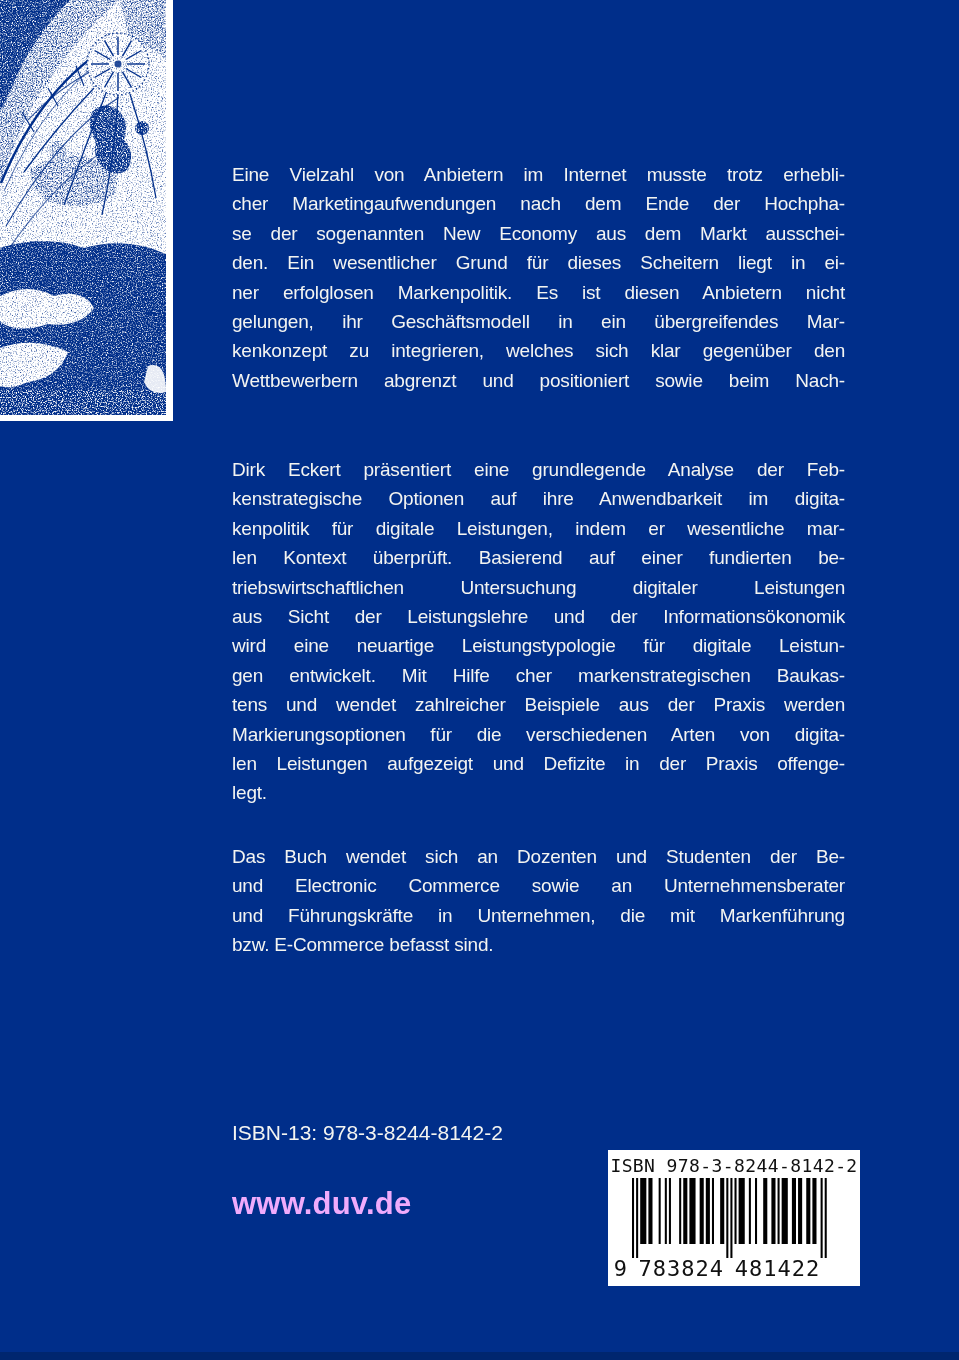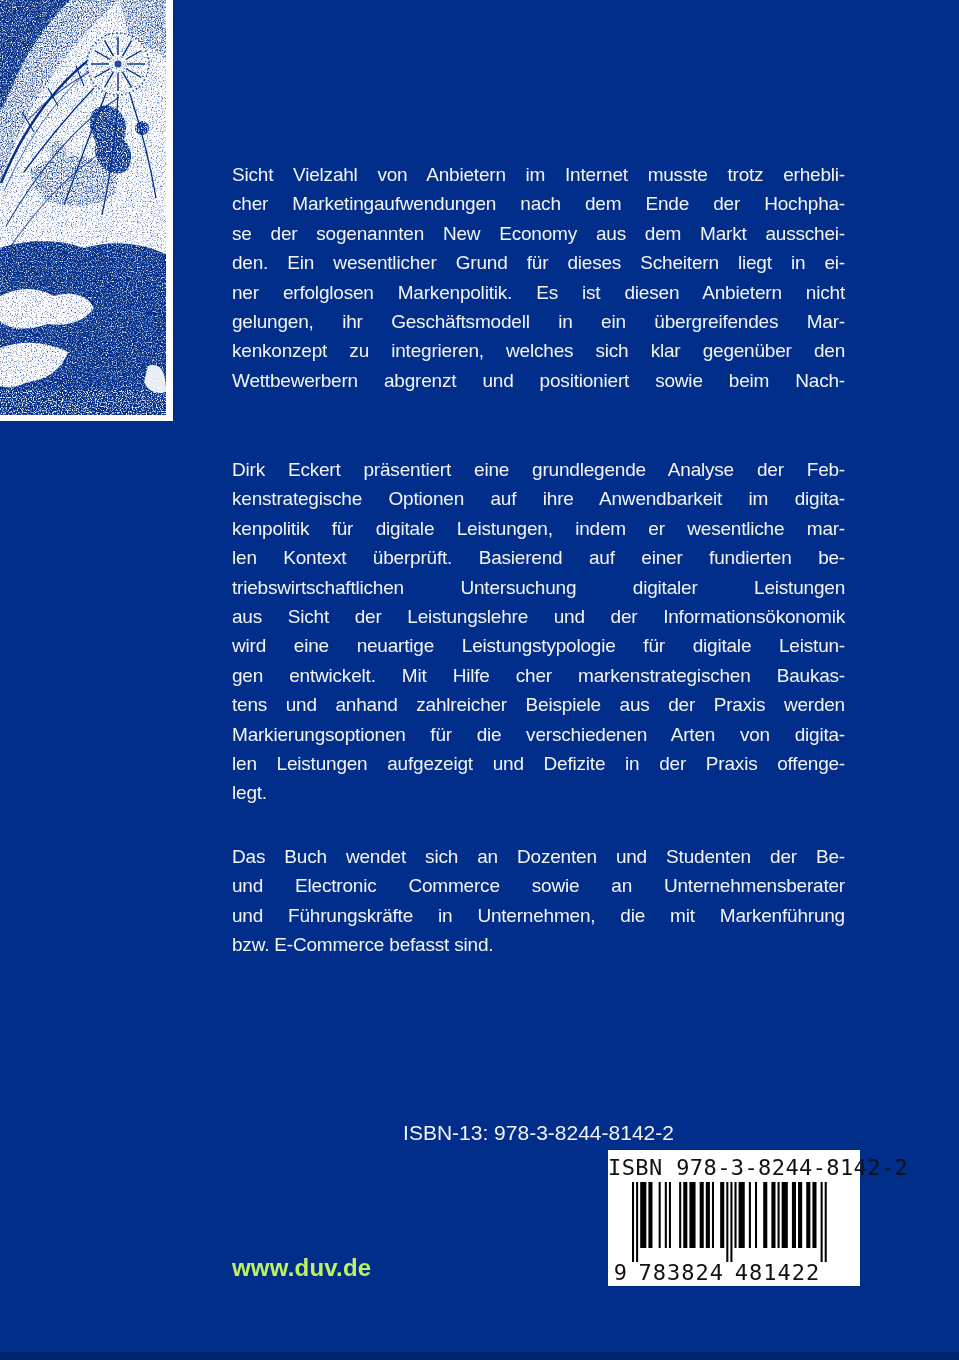--- a/index.html
+++ b/index.html
@@ -14,36 +14,36 @@
   }
   .globe-block svg{display:block;}
   .blurb-para{
     position:absolute;left:232px;width:613px;
     color:#f3f4f1;font-size:19px;line-height:29.4px;letter-spacing:-0.2px;
   }
   .p1{top:160px}.p2{top:455px}.p3{top:842px}
   .line{text-align:justify;text-align-last:justify;-moz-text-align-last:justify;}
   .line.last{text-align-last:left;-moz-text-align-last:left;}
   .isbn-label{
-    position:absolute;top:1121px;left:232px;width:613px;text-align:center;
+    position:absolute;top:1121px;left:232px;width:613px;text-align:left;
     color:#f3f4f1;font-size:21px;letter-spacing:0;
   }
   .barcode-box{
     position:absolute;left:608px;top:1150px;width:252px;height:136px;
     background:#ffffff;
   }
   .bc-title{
     margin-top:5px;text-align:center;white-space:nowrap;
     font-family:"DejaVu Sans Mono","Liberation Mono",monospace;
-    font-size:22px;letter-spacing:0.4px;color:#111;
+    font-size:18px;letter-spacing:0.4px;color:#111;
   }
   .bc-svg{display:block;margin-top:2px;}
   .site{
-    position:absolute;left:232px;top:1254px;
-    color:#bef264;font-size:24px;font-weight:bold;letter-spacing:0.2px;
+    position:absolute;left:232px;top:1186px;
+    color:#f0abfc;font-size:31px;font-weight:bold;letter-spacing:0.2px;
   }
   .bottom-strip{
     position:absolute;left:0;bottom:0;width:100%;height:8px;background:#00266f;
   }
 </style>
 </head>
 <body>
 
 <div>
 
@@ -133,39 +133,39 @@
       <path d="M0,296 Q28,282 54,296 Q82,288 94,308 Q80,328 48,324 Q18,334 0,322 Z" fill="#ffffff"></path>
       <path d="M0,296 Q28,282 54,296 Q82,288 94,308 Q80,328 48,324 Q18,334 0,322 Z" fill="#000" filter="url(#stipLight)"></path>
       <path d="M0,348 Q34,336 68,352 Q58,378 28,382 Q10,390 0,386 Z" fill="#ffffff"></path>
       <path d="M0,348 Q34,336 68,352 Q58,378 28,382 Q10,390 0,386 Z" fill="#000" filter="url(#stipLight)"></path>
       <path d="M148,366 Q166,360 166,392 Q150,396 144,382 Z" fill="#ffffff" opacity="0.9"></path>
       <rect x="0" y="390" width="166" height="25" fill="#000" filter="url(#stipWhite)"></rect>
     </svg>
   </div>
 
   <div class="blurb-para p1">
-      <div class="line">Sicht Vielzahl von Anbietern im Internet musste trotz erhebli-</div>
+      <div class="line">Eine Vielzahl von Anbietern im Internet musste trotz erhebli-</div>
       <div class="line">cher Marketingaufwendungen nach dem Ende der Hochpha-</div>
       <div class="line">se der sogenannten New Economy aus dem Markt ausschei-</div>
       <div class="line">den. Ein wesentlicher Grund für dieses Scheitern liegt in ei-</div>
       <div class="line">ner erfolglosen Markenpolitik. Es ist diesen Anbietern nicht</div>
       <div class="line">gelungen, ihr Geschäftsmodell in ein übergreifendes Mar-</div>
       <div class="line">kenkonzept zu integrieren, welches sich klar gegenüber den</div>
       <div class="line">Wettbewerbern abgrenzt und positioniert sowie beim Nach-</div>
     </div>
   <div class="blurb-para p2">
       <div class="line">Dirk Eckert präsentiert eine grundlegende Analyse der Feb-</div>
       <div class="line">kenstrategische Optionen auf ihre Anwendbarkeit im digita-</div>
       <div class="line">kenpolitik für digitale Leistungen, indem er wesentliche mar-</div>
       <div class="line">len Kontext überprüft. Basierend auf einer fundierten be-</div>
       <div class="line">triebswirtschaftlichen Untersuchung digitaler Leistungen</div>
       <div class="line">aus Sicht der Leistungslehre und der Informationsökonomik</div>
       <div class="line">wird eine neuartige Leistungstypologie für digitale Leistun-</div>
       <div class="line">gen entwickelt. Mit Hilfe cher markenstrategischen Baukas-</div>
-      <div class="line">tens und anhand zahlreicher Beispiele aus der Praxis werden</div>
+      <div class="line">tens und wendet zahlreicher Beispiele aus der Praxis werden</div>
       <div class="line">Markierungsoptionen für die verschiedenen Arten von digita-</div>
       <div class="line">len Leistungen aufgezeigt und Defizite in der Praxis offenge-</div>
       <div class="line last">legt.</div>
     </div>
   <div class="blurb-para p3">
       <div class="line">Das Buch wendet sich an Dozenten und Studenten der Be-</div>
       <div class="line">und Electronic Commerce sowie an Unternehmensberater</div>
       <div class="line">und Führungskräfte in Unternehmen, die mit Markenführung</div>
       <div class="line last">bzw. E-Commerce befasst sind.</div>
     </div>

